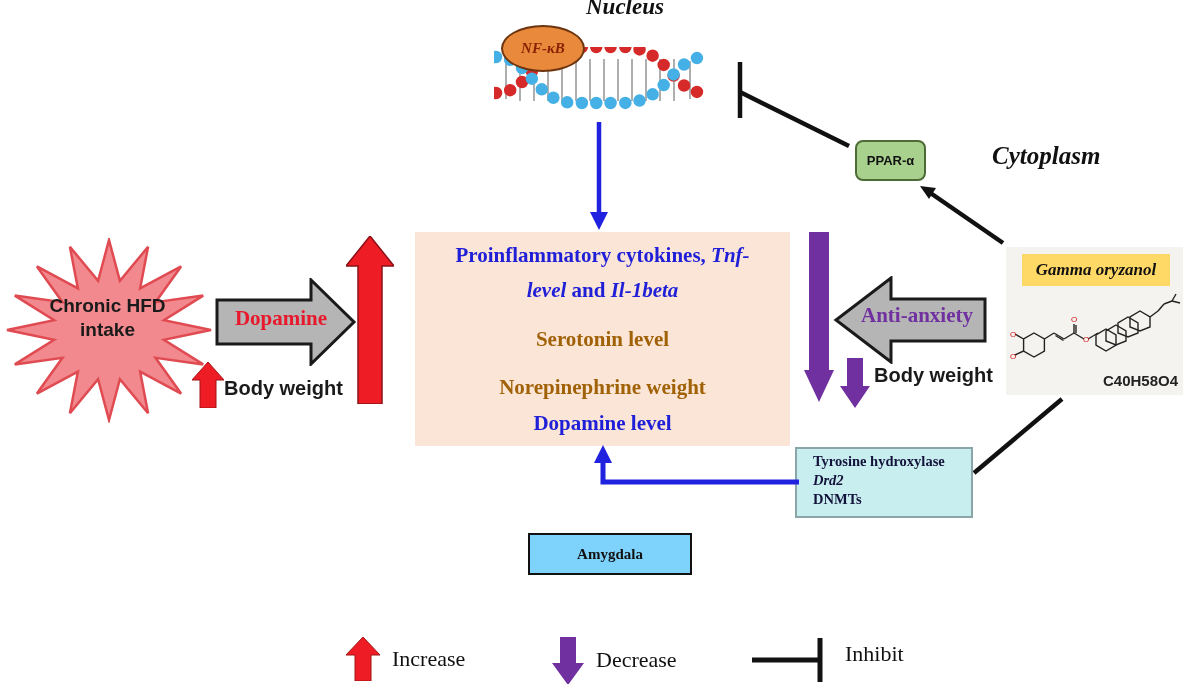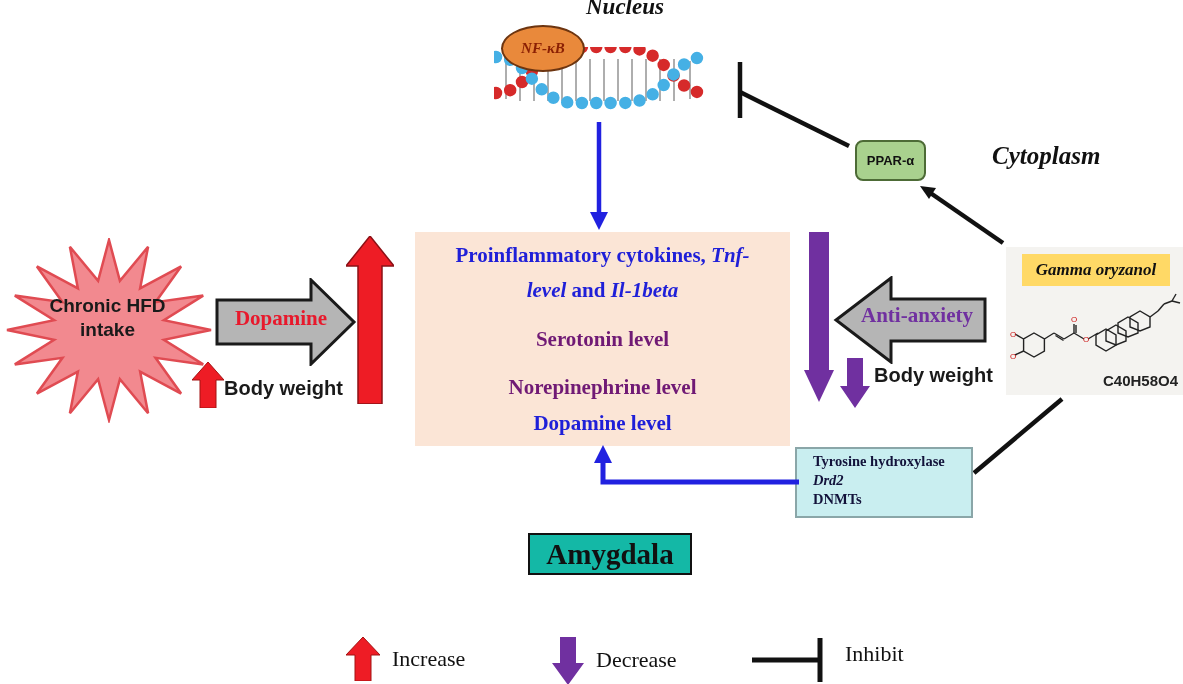--- a/index.html
+++ b/index.html
@@ -23,38 +23,38 @@
   #anxiety-label{left:231px;top:306px;width:100px;text-align:center;font-size:21px;color:#e8192c;z-index:2;}
   #antianxiety-label{left:856px;top:303px;width:122px;text-align:center;font-size:21px;color:#7030a0;z-index:2;}
 
   #bw-left{left:224px;top:377px;font-size:20px;color:#1a1a1a;}
   #bw-right{left:874px;top:364px;font-size:20px;color:#1a1a1a;}
 
   #central-box{left:415px;top:232px;width:375px;height:214px;background:#fbe5d6;
                display:flex;flex-direction:column;justify-content:space-evenly;
                text-align:center;font-size:21px;font-weight:bold;}
   .cb-blue{color:#1f1fd8;}
-  .cb-black{color:#701a75;margin-top:13px;}
+  .cb-black{color:#a16207;margin-top:13px;}
 
   #gamma-panel{left:1006px;top:247px;width:177px;height:148px;background:#f4f3f0;}
   #gamma-label{left:16px;top:7px;width:148px;height:32px;background:#ffd966;
                display:flex;align-items:center;justify-content:center;
                font-size:17px;font-weight:bold;font-style:italic;color:#111;}
   #gamma-formula{right:5px;bottom:6px;font-size:15px;font-weight:600;color:#222;
                  font-family:"Liberation Sans",sans-serif;}
 
   #ppar-box{left:855px;top:140px;width:67px;height:37px;background:#a9d18e;border:2px solid #4d6b36;
             border-radius:8px;display:flex;align-items:center;justify-content:center;
             font-size:13px;color:#111;font-family:"Liberation Sans",sans-serif;font-weight:bold;}
 
   #tyrosine-box{left:795px;top:447px;width:158px;height:64px;background:#c9eef0;border:2px solid #8aa6a8;
                 padding:3px 0 0 16px;font-size:14.5px;font-weight:bold;color:#12123a;line-height:1.32;}
 
-  #amygdala-box{left:528px;top:533px;width:160px;height:38px;background:#14b8a6;border:2.5px solid #111;
-                display:flex;align-items:center;justify-content:center;font-size:29px;font-weight:bold;color:#111;}
+  #amygdala-box{left:528px;top:533px;width:160px;height:38px;background:#7dd3fc;border:2.5px solid #111;
+                display:flex;align-items:center;justify-content:center;font-size:15px;font-weight:bold;color:#111;}
 
   .legend-label{font-size:22px;font-weight:normal;color:#111;}
   #legend-increase{left:392px;top:646px;}
   #legend-decrease{left:596px;top:647px;}
   #legend-inhibit{left:845px;top:641px;}
 </style>
 </head>
 <body>
 
 <div id="canvas">
@@ -130,21 +130,21 @@
   </svg>
 
   <div class="abs serifb" id="central-box">
     <div class="cb-blue">
       <span>Proinflammatory cytokines, </span><span class="ital">Tnf-</span>
     </div>
     <div class="cb-blue">
       <span class="ital">level</span><span> and </span><span class="ital">Il-1beta</span>
     </div>
     <div class="cb-black">Serotonin level</div>
-    <div class="cb-black">Norepinephrine level</div>
+    <div class="cb-black">Norepinephrine weight</div>
     <div class="cb-blue">Dopamine level</div>
   </div>
 
   <svg class="abs" style="left:804px;top:232px;width:30px;height:170px;" viewBox="0 0 30 170">
     <polygon points="5,0 25,0 25,138 30,138 15,170 0,138 5,138" fill="#7030a0"></polygon>
   </svg>
 
   <svg class="abs" style="left:833px;top:276px;width:154px;height:88px;" viewBox="0 0 154 88">
     <polygon points="152,23 58,23 58,2 3,44 58,86 58,65 152,65" fill="#b5b5b5" stroke="#1a1a1a" stroke-width="3"></polygon>
   </svg>

